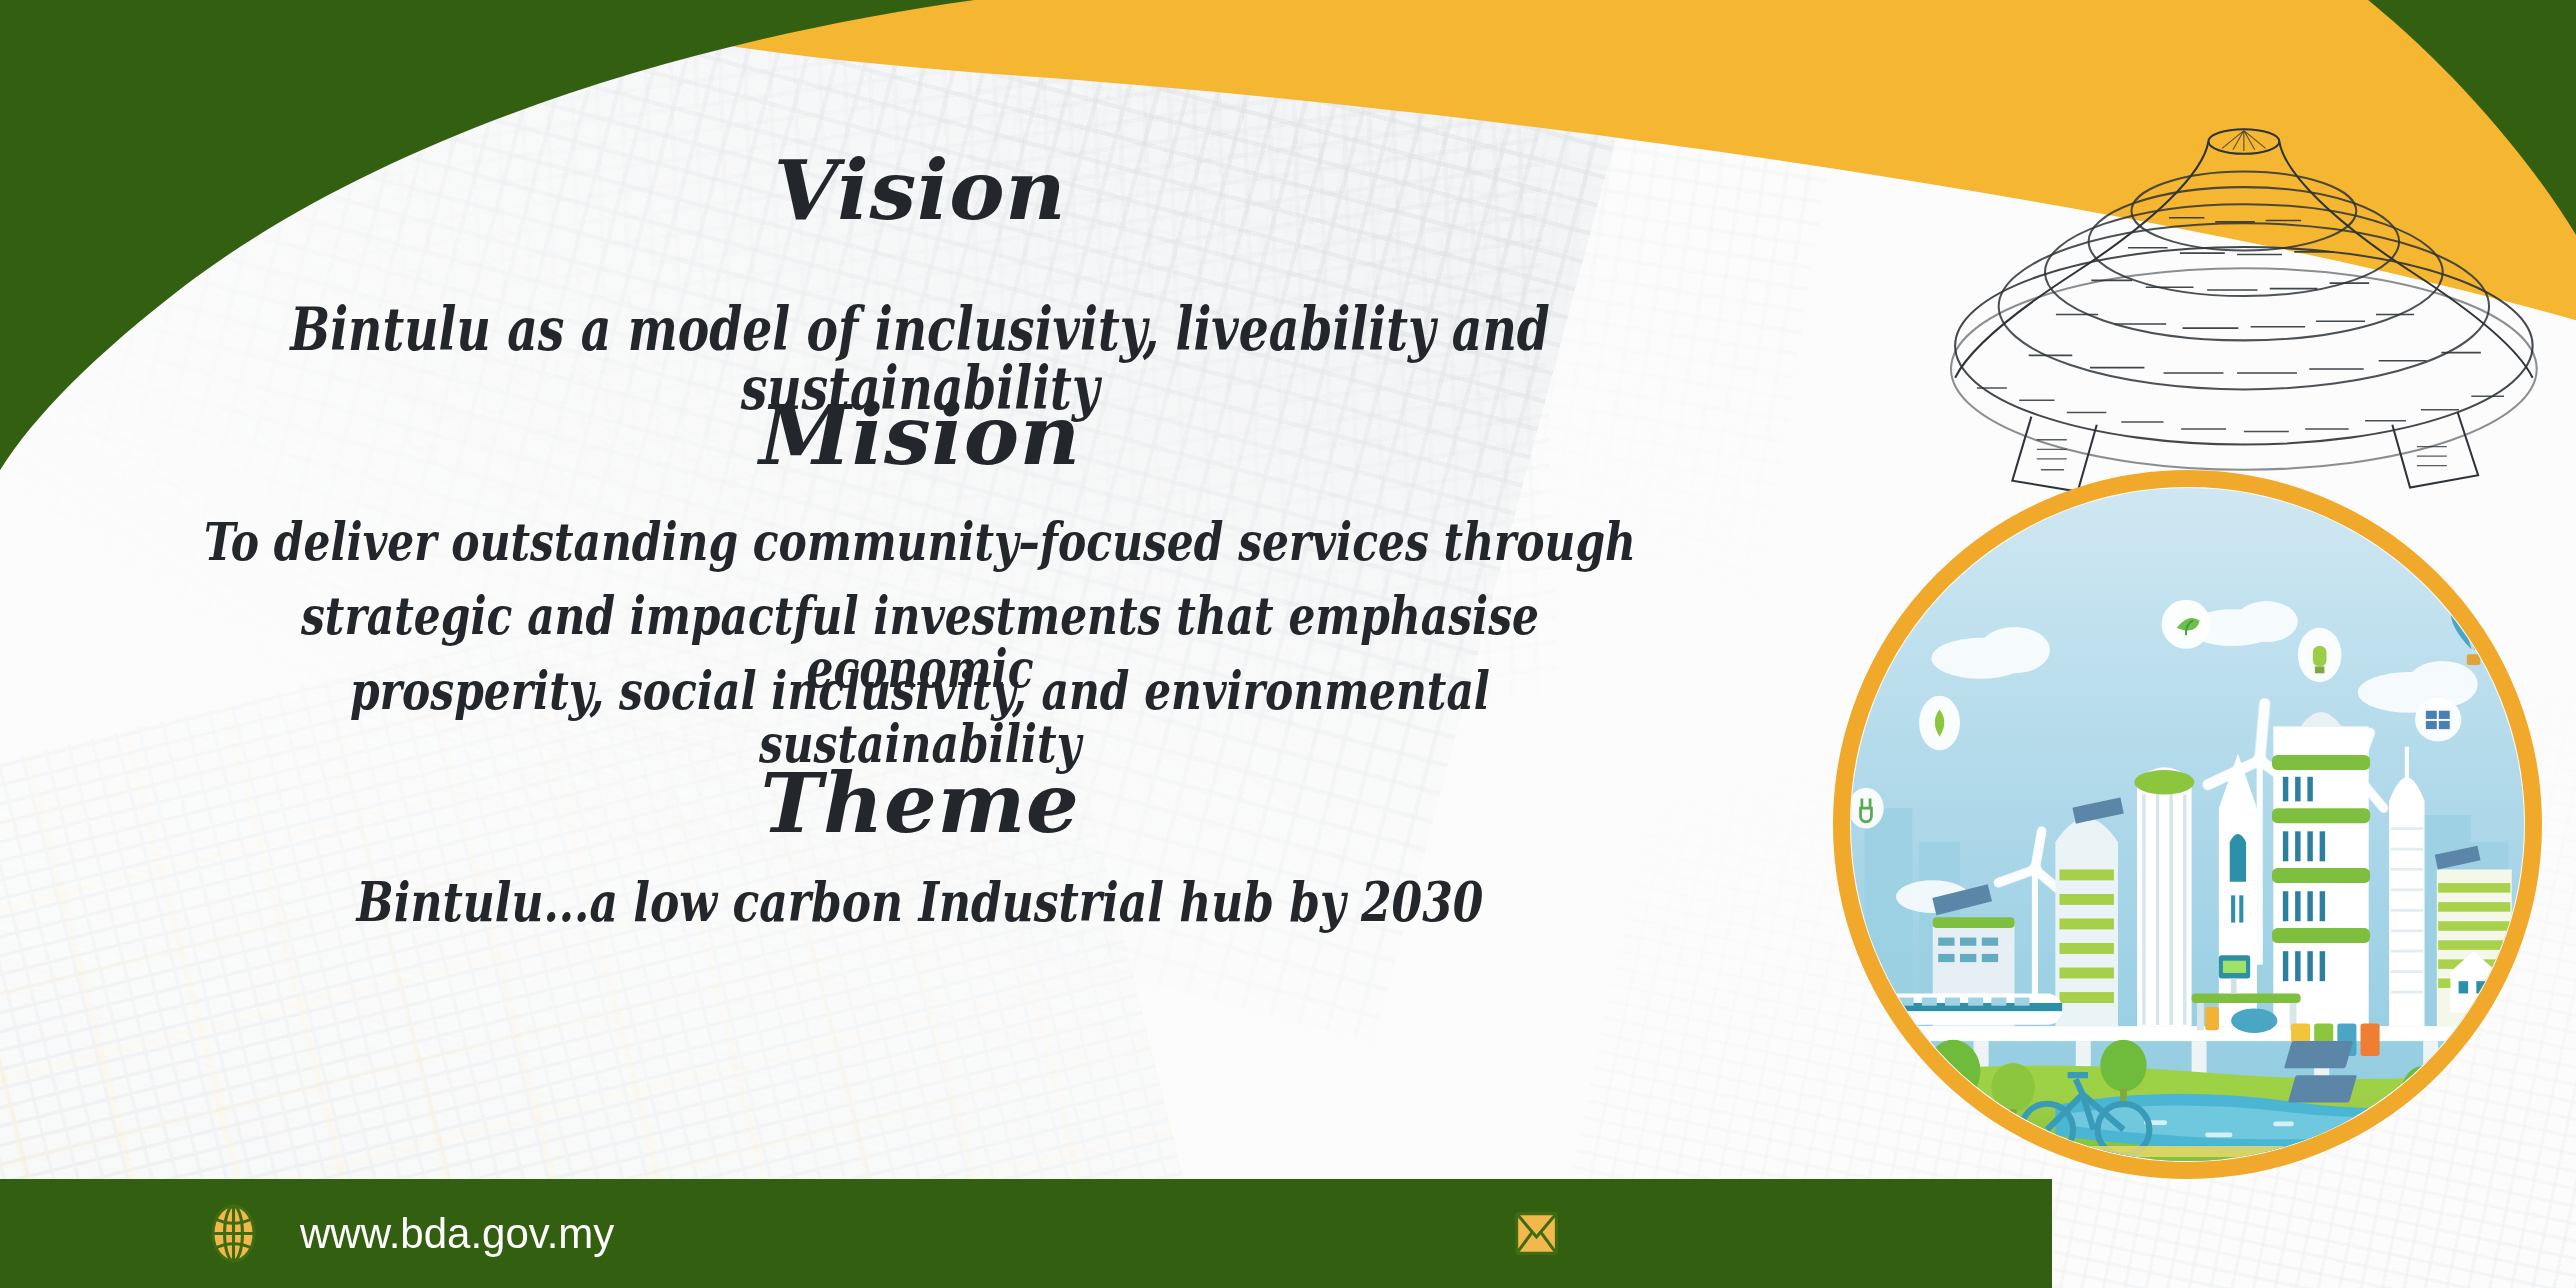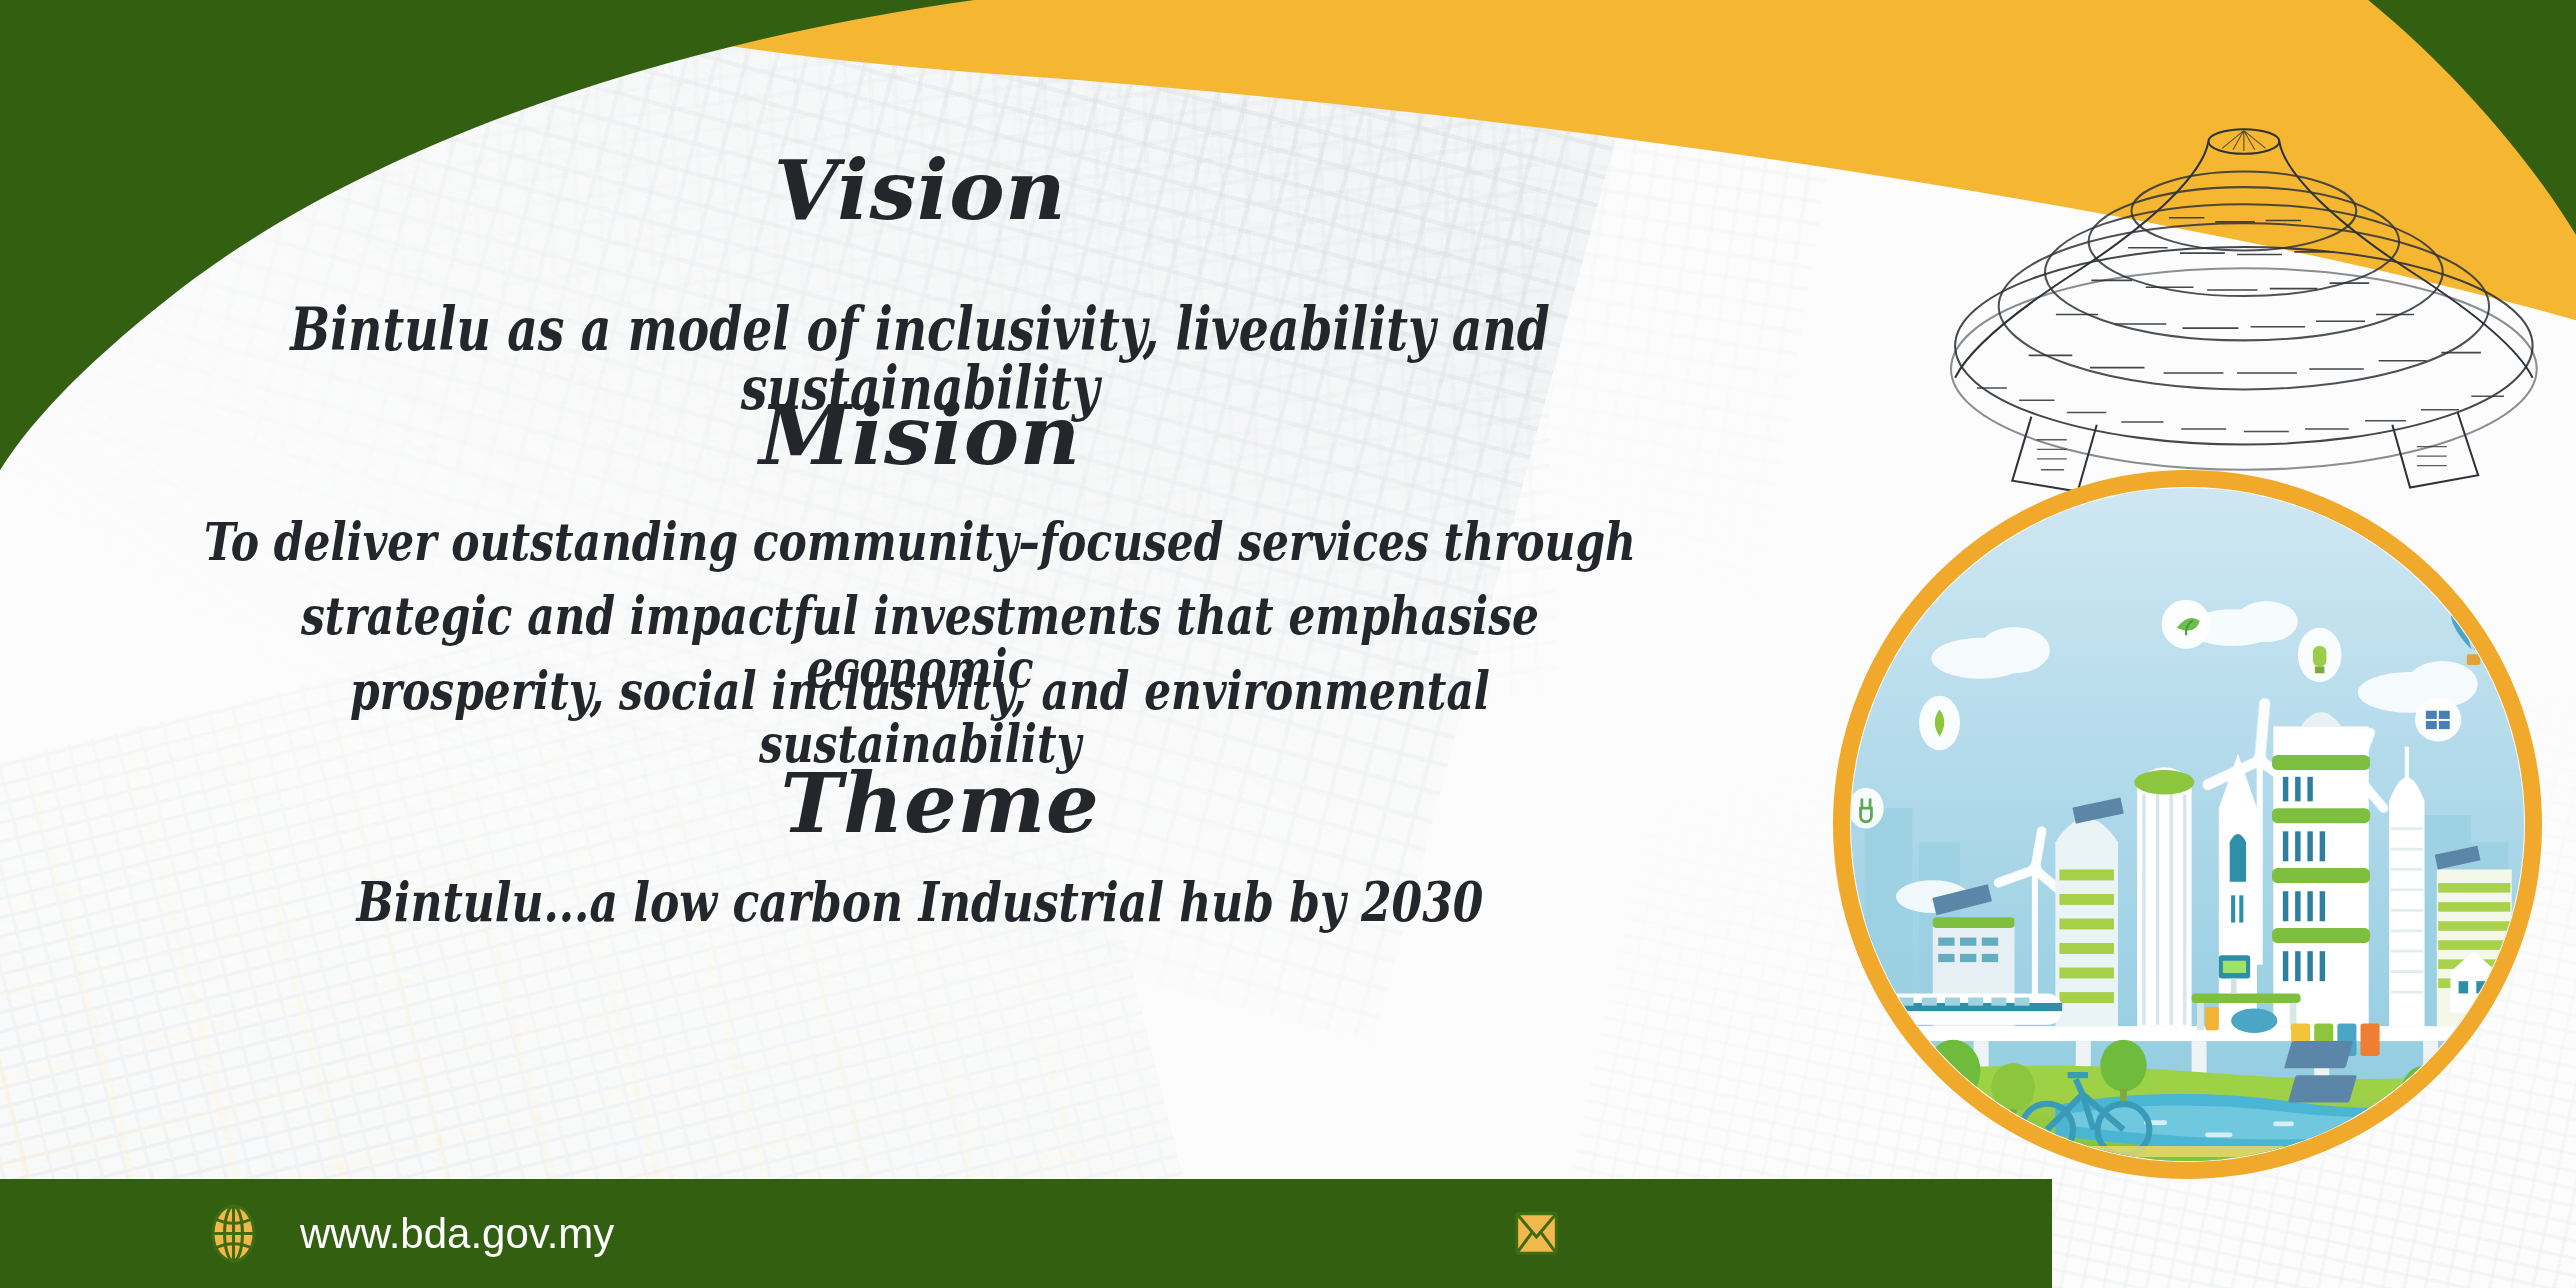--- a/index.html
+++ b/index.html
@@ -107,21 +107,21 @@
   }
 
   #h-vision{top:149px;font-size:83px;line-height:1;}
   #t-vision{top:300px;font-size:59px;line-height:1;}
 
   #h-mission{top:394px;font-size:83px;line-height:1;}
   #t-mission-1{top:515px;font-size:53px;line-height:1;}
   #t-mission-2{top:589px;font-size:53px;line-height:1;}
   #t-mission-3{top:664px;font-size:53px;line-height:1;}
 
-  #h-theme{top:762px;font-size:83px;line-height:1;margin-left:20px;}
+  #h-theme{top:762px;font-size:83px;line-height:1;}
   #t-theme{top:874px;font-size:55px;line-height:1;}
 
   
   .footer{
     position:absolute;left:0;bottom:0;width:2052px;height:109px;
     background:#336010;display:flex;align-items:center;
   }
   .foot-item{display:flex;align-items:center;}
   .foot-item.web{margin-left:204px;}
   .foot-item.mail{margin-left:893px;}

